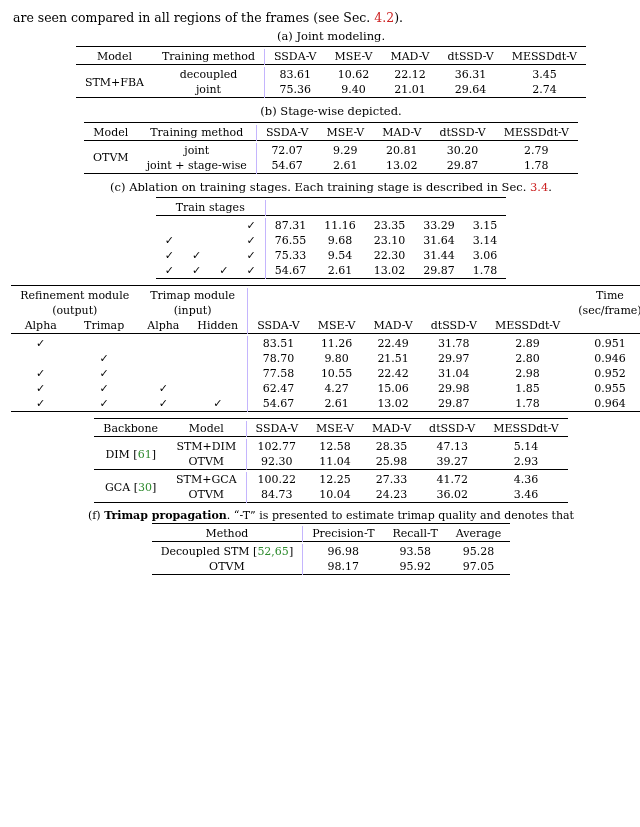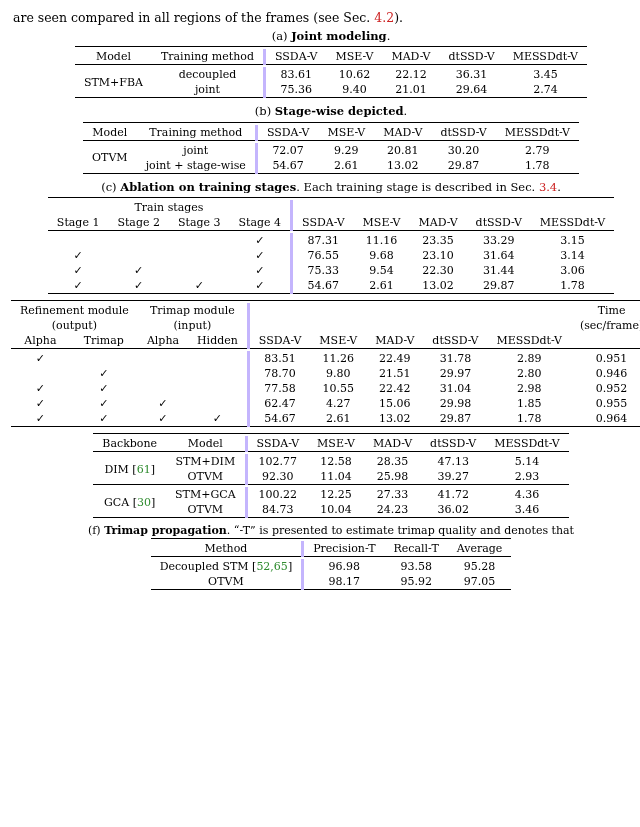--- a/index.html
+++ b/index.html
@@ -34,40 +34,40 @@
   }
   .cite { color: #2e8b2e; }
   .citer { color: #cc2222; }
   .block { margin-top: 4px; }
   .caption {
     text-align: center;
     font-size: 11.5px;
     margin: 3px 0 3px 0;
     line-height: 1.25;
   }
-  .caption b { font-weight: bold; margin-top: 11px; }
+  .caption b { font-weight: normal; margin-top: 11px; }
   table.tbl {
     border-collapse: collapse;
     margin: 0 auto;
     font-size: 11px;
   }
   table.tbl td, table.tbl th {
     padding: 1px 9px;
     text-align: center;
     font-weight: normal;
     white-space: nowrap;
   }
   .hrule td {
     border-top: 1px solid #000;
     padding: 0;
     height: 0;
     line-height: 0;
     font-size: 0;
   }
-  .vline { border-left: 3px solid #c4b5fd; }
+  .vline { border-left: 1px solid #c4b5fd; }
   .bold { font-weight: bold; }
   .left { text-align: left; }
   .check { font-size: 11px; }
   .small { font-size: 10.5px; }
   .tight td { padding-top: 0.5px; padding-bottom: 0.5px; }
   .capnote { font-size: 11px; text-align: center; line-height: 1.3; }
   .hdrtop td { padding-bottom: 2px; }
   .rowpad td { padding-top: 2px; padding-bottom: 2px; }
 </style>
 </head>
@@ -178,31 +178,20 @@
     </div>
     <table class="tbl">
       <tbody>
           <tr class="hrule">
             <td colspan="9"></td>
           </tr>
       <tr>
         <td colspan="4">Train stages</td>
         <td class="vline" colspan="5"></td>
       </tr>
-      <tr class="hdrtop">
-        <td>Stage 1</td>
-        <td>Stage 2</td>
-        <td>Stage 3</td>
-        <td>Stage 4</td>
-        <td class="vline">SSDA-V</td>
-        <td>MSE-V</td>
-        <td>MAD-V</td>
-        <td>dtSSD-V</td>
-        <td>MESSDdt-V</td>
-      </tr>
       <tr class="hrule">
             <td colspan="9"></td>
           </tr>
       <tr class="tight">
         <td class="check"></td>
         <td class="check"></td>
         <td class="check"></td>
         <td class="check">✓</td>
         <td class="vline">87.31</td>
         <td>11.16</td>

